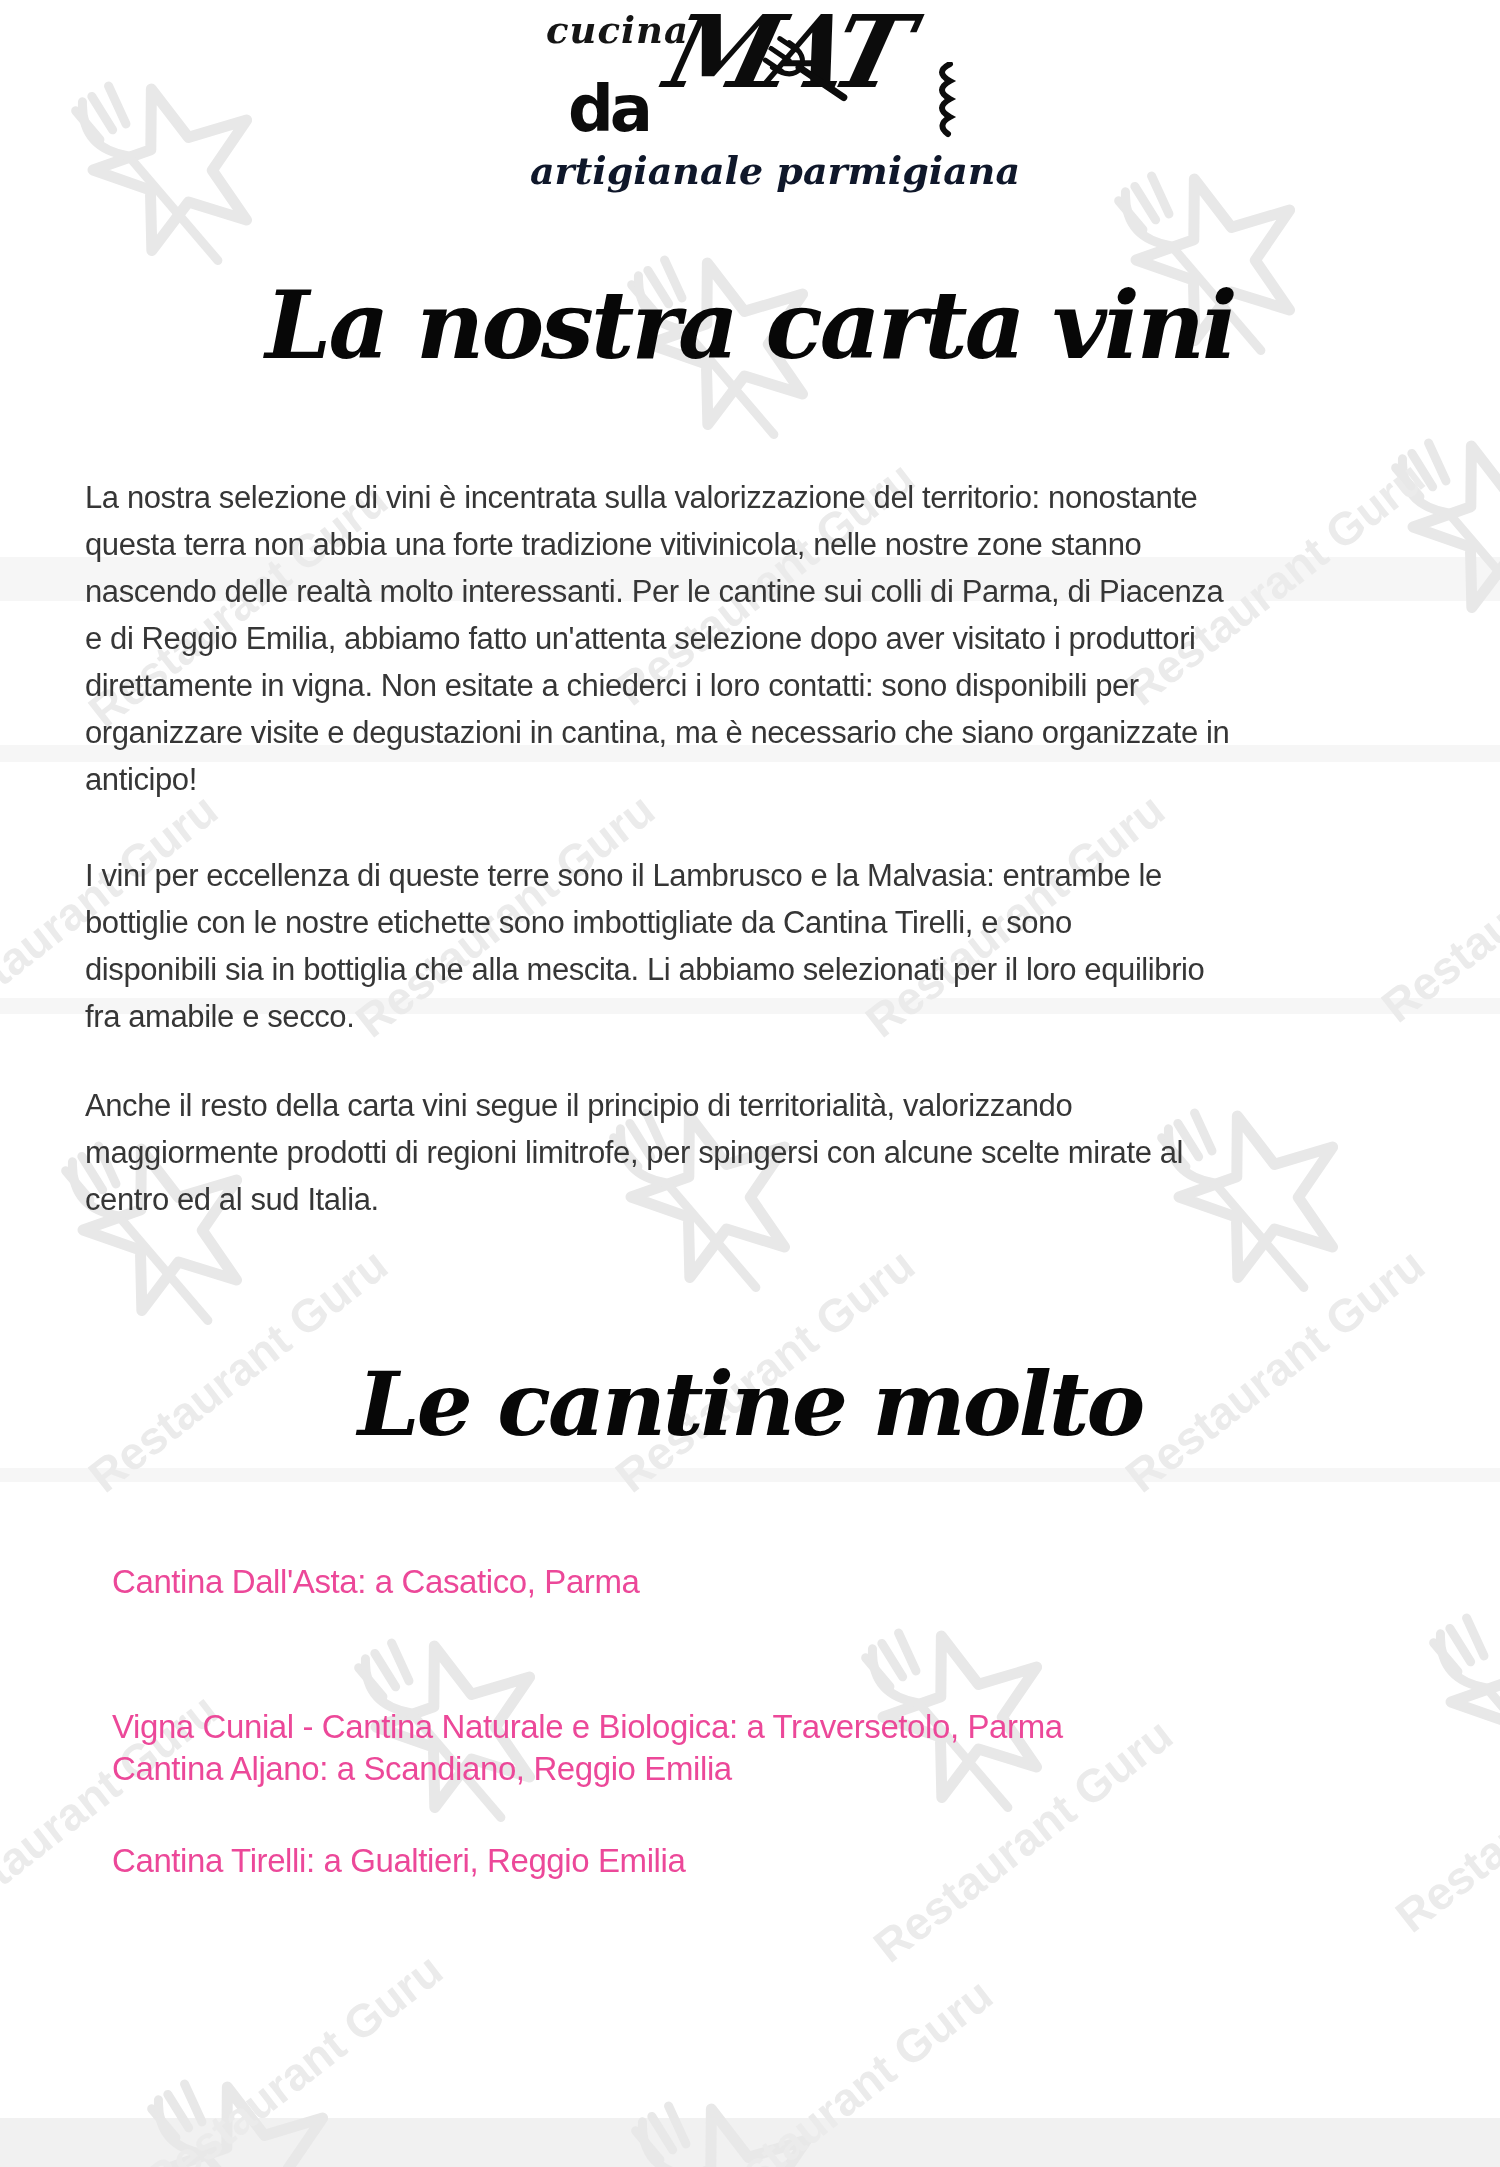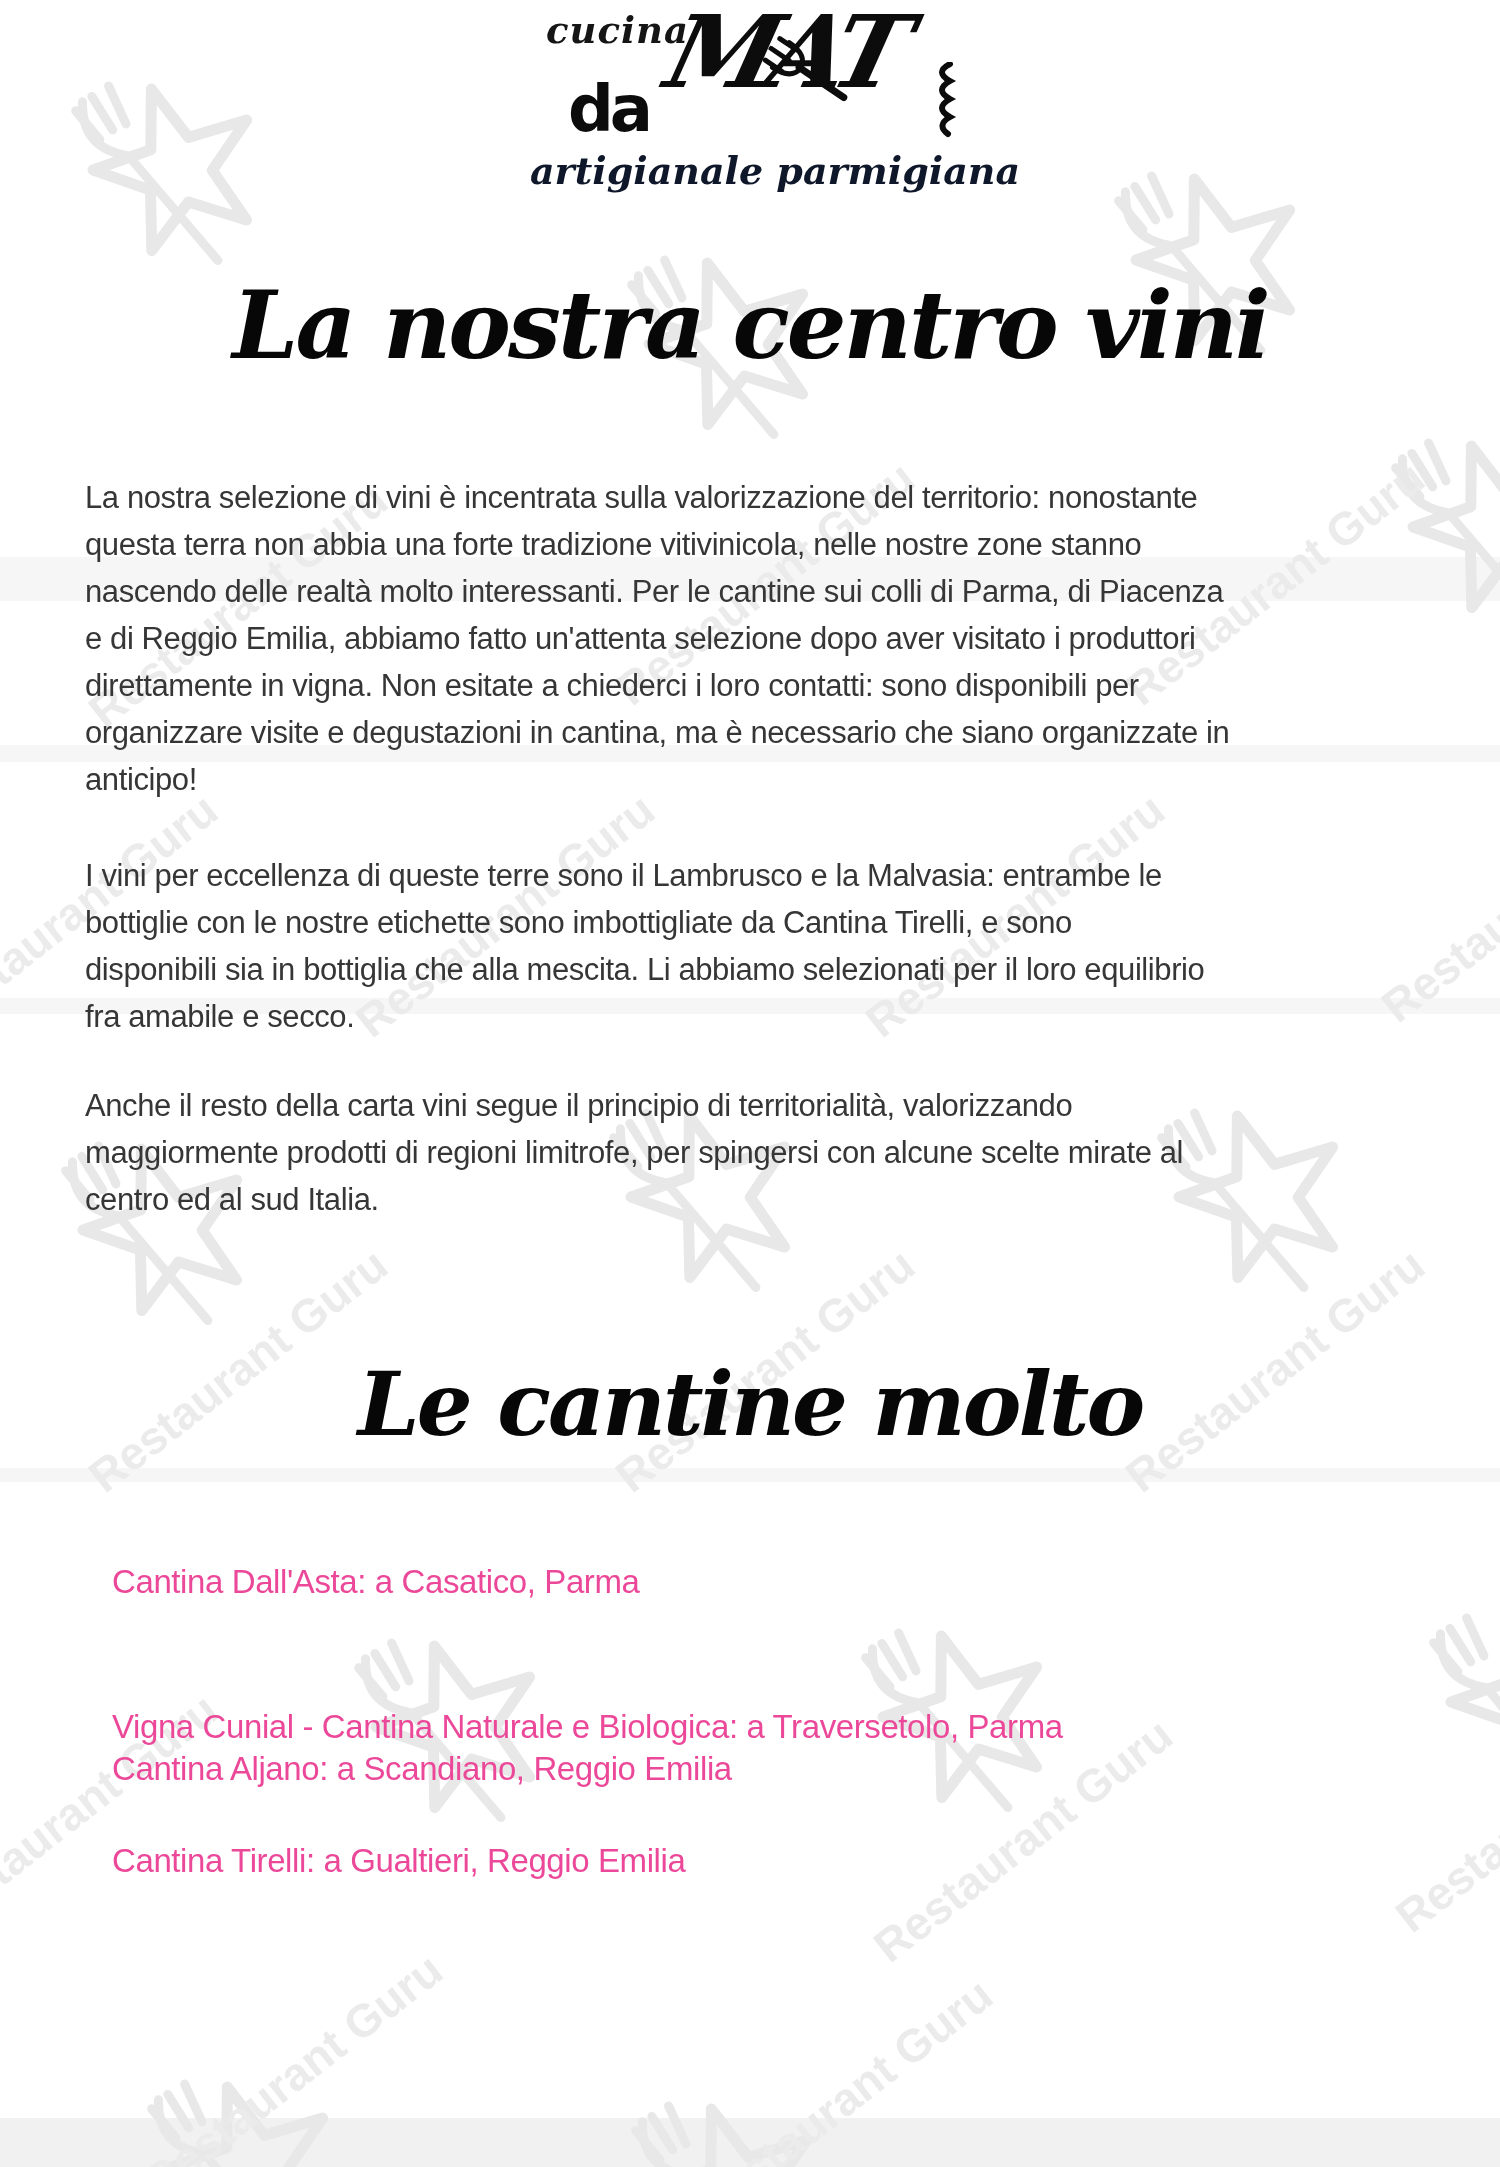--- a/index.html
+++ b/index.html
@@ -215,21 +215,21 @@
         </svg>
       </div>
       <div class="logo-cork">
         <svg viewBox="0 0 34 78">
           <path d="M24 2 q-16 8 0 17 q-16 9 0 18 q-16 9 0 18 q-14 8 -2 17" stroke="#0c0c0c" stroke-width="6" fill="none" stroke-linecap="round"></path>
         </svg>
       </div>
       <div class="logo-artig">artigianale parmigiana</div>
     </div>
 
-    <div class="script-heading title">La nostra centro vini</div>
+    <div class="script-heading title">La nostra carta vini</div>
 
     <div class="para p1">La nostra selezione di vini è incentrata sulla valorizzazione del territorio: nonostante
 questa terra non abbia una forte tradizione vitivinicola, nelle nostre zone stanno
 nascendo delle realtà molto interessanti. Per le cantine sui colli di Parma, di Piacenza
 e di Reggio Emilia, abbiamo fatto un'attenta selezione dopo aver visitato i produttori
 direttamente in vigna. Non esitate a chiederci i loro contatti: sono disponibili per
 organizzare visite e degustazioni in cantina, ma è necessario che siano organizzate in
 anticipo!</div>
     <div class="para p2">I vini per eccellenza di queste terre sono il Lambrusco e la Malvasia: entrambe le
 bottiglie con le nostre etichette sono imbottigliate da Cantina Tirelli, e sono

